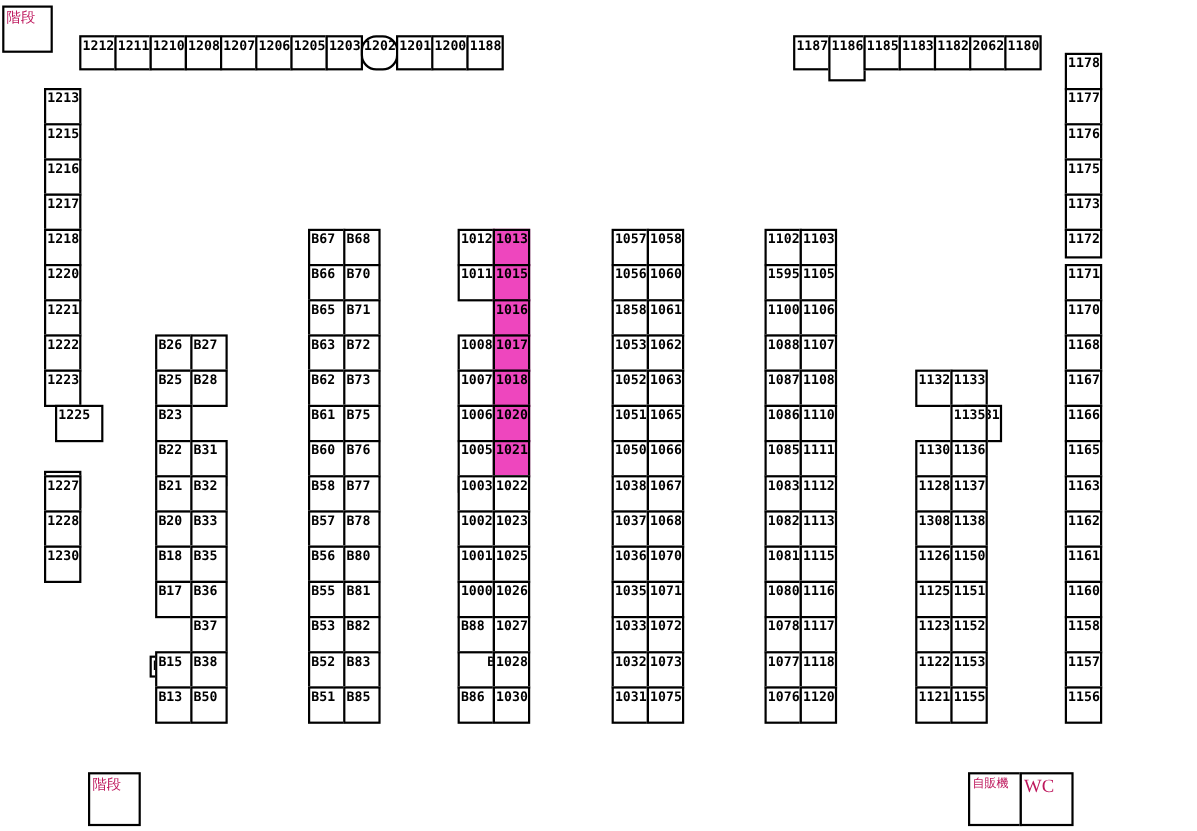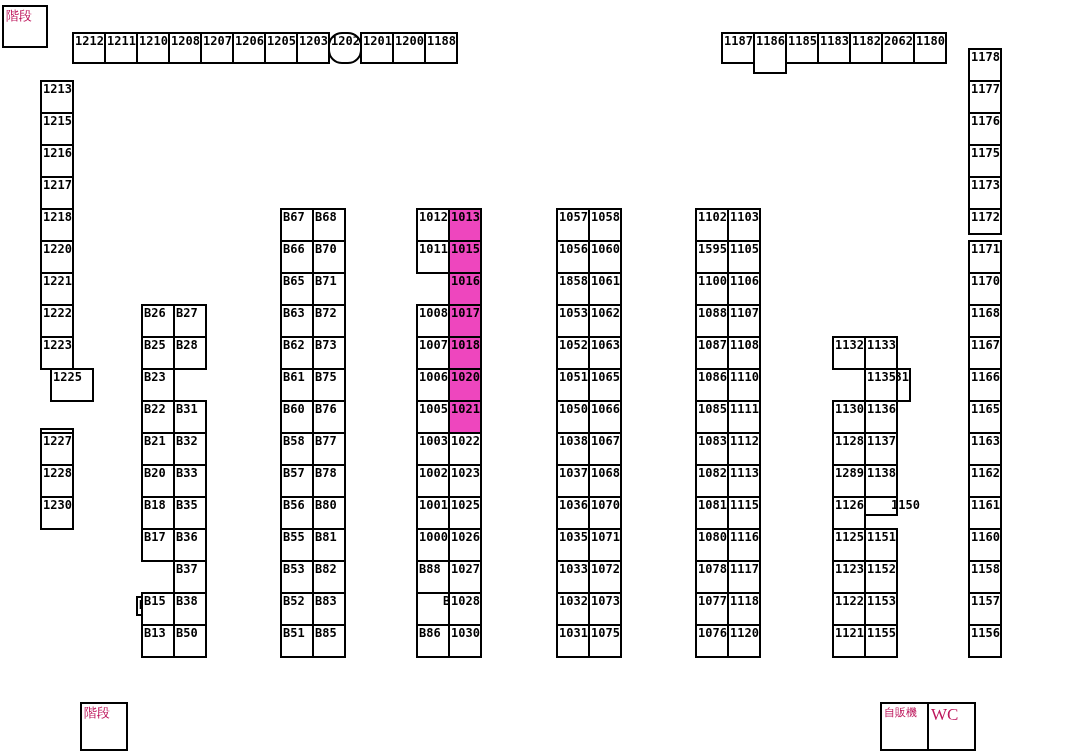--- a/index.html
+++ b/index.html
@@ -637,29 +637,29 @@
       <div class="cell" style="left: 864px; top: 400px; width: 34px; height: 34px;">
         <span>1136</span>
       </div>
       <div class="cell" style="left: 832px; top: 432px; width: 34px; height: 34px;">
         <span>1128</span>
       </div>
       <div class="cell" style="left: 864px; top: 432px; width: 34px; height: 34px;">
         <span>1137</span>
       </div>
       <div class="cell" style="left: 832px; top: 464px; width: 34px; height: 34px;">
-        <span>1289</span>
+        <span>1308</span>
       </div>
       <div class="cell" style="left: 864px; top: 464px; width: 34px; height: 34px;">
         <span>1138</span>
       </div>
       <div class="cell" style="left: 832px; top: 496px; width: 34px; height: 34px;">
         <span>1126</span>
       </div>
-      <div class="cell" style="left: 864px; top: 496px; width: 34px; height: 20px; padding-left: 24px;">
+      <div class="cell" style="left: 864px; top: 496px; width: 34px; height: 34px;">
         <span>1150</span>
       </div>
       <div class="cell" style="left: 832px; top: 528px; width: 34px; height: 34px;">
         <span>1125</span>
       </div>
       <div class="cell" style="left: 864px; top: 528px; width: 34px; height: 34px;">
         <span>1151</span>
       </div>
       <div class="cell" style="left: 832px; top: 560px; width: 34px; height: 34px;">
         <span>1123</span>

